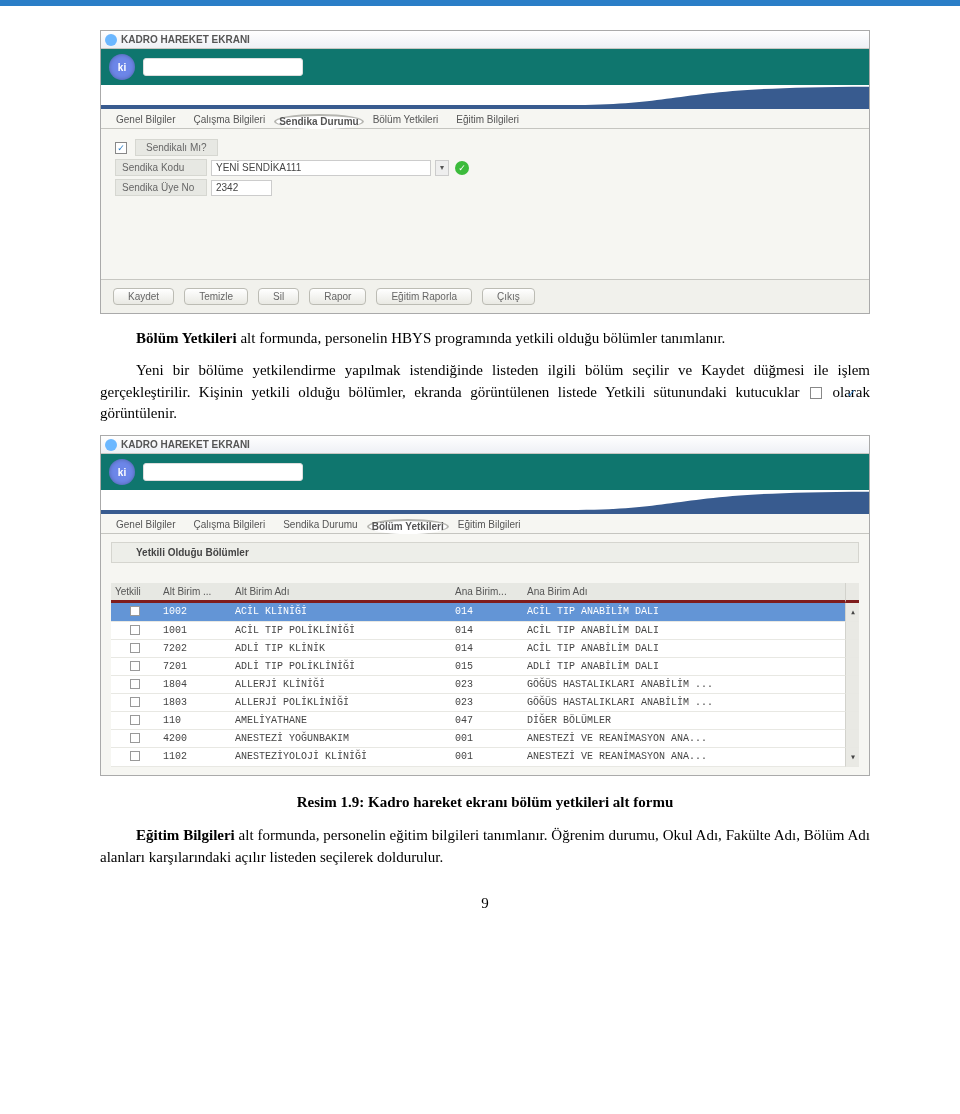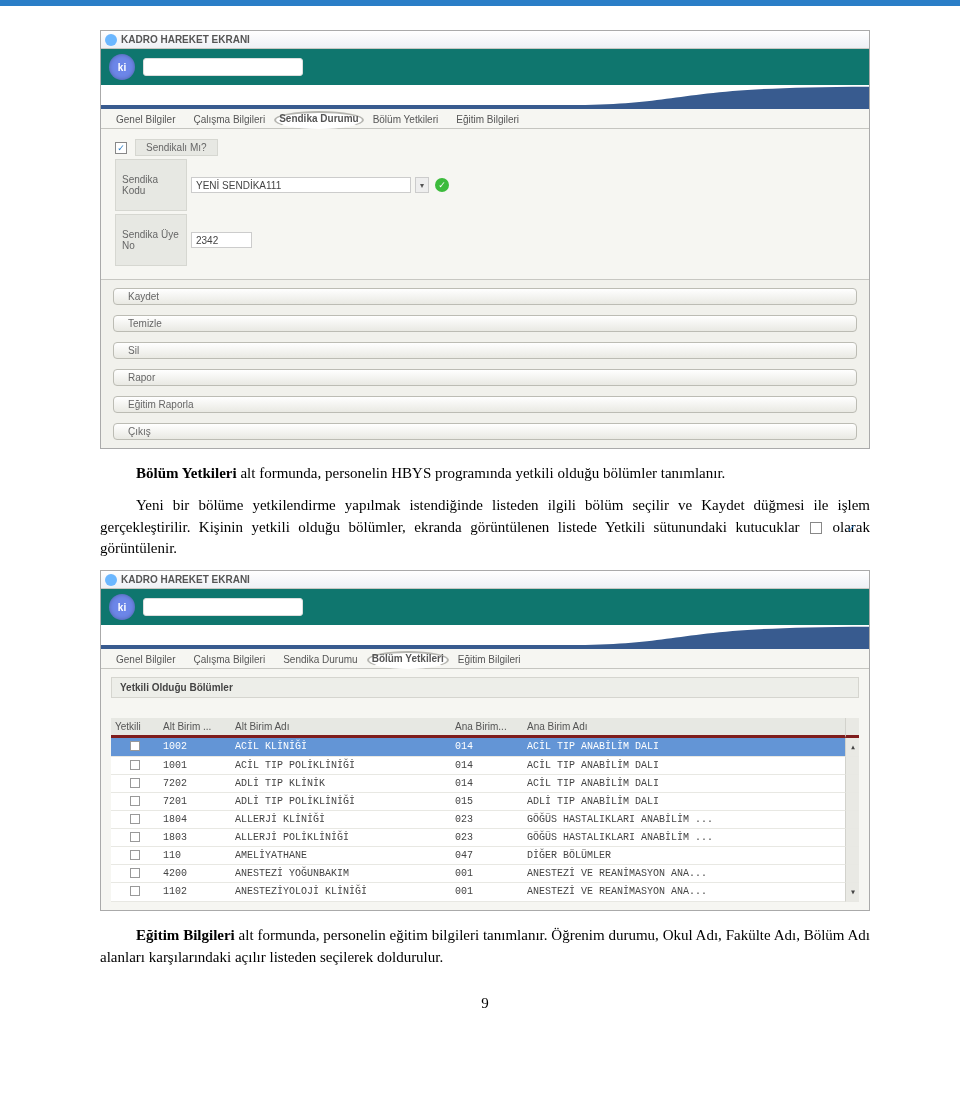--- a/index.html
+++ b/index.html
@@ -24,50 +24,50 @@
     background:#6bb7ff;margin-right:4px;display:inline-block;}
   .header-bar { height: 36px; padding: 4px 8px; display:flex; align-items:center; }
   .avatar-badge { width:26px;height:26px;border-radius:50%;
     background:#6c86e8; color:#fff; display:flex;align-items:center;
     justify-content:center;font-size:10px;font-weight:bold;
     box-shadow: inset 0 0 4px rgba(0,0,0,.3);}
   .header-pill { margin-left:8px; height:18px; flex:0 0 160px;
     background:#fff;border:1px solid #ddd; border-radius:3px;}
   .swoosh-wrap { position:relative; height: 24px; background:#fff; border-bottom:4px solid #385b8f; overflow:hidden;}
   .swoosh-wrap svg { position:absolute; right:0; top:0; height:100%; }
-  .tabs-row { display:flex; gap:0; padding:2px 6px 0 6px;
+  .tabs-row { display:flex; align-items:flex-end; gap:0; padding:2px 6px 0 6px;
     background:#f6f6f2; border-bottom:1px solid #c5c5c0;}
   .tab { padding: 2px 8px 3px 8px; font-size:10px; color:#555;
     border: 1px solid transparent; border-bottom:none; cursor:pointer;}
   .tab.active { background:#fff; border-color:#b5b5b0; border-bottom:1px solid #fff;
     margin-bottom:-1px; font-weight:bold;}
   .tab-content { background:#f6f6f2; padding: 10px 14px; min-height: 150px; }
   .form-row { display:flex; align-items:center; margin-bottom:3px; gap:4px;}
-  .lbl { background:#e7e8e3; border:1px solid #d6d7d1; padding:14px 6px;
-    font-size:10px; color:#666; width:72px;}
+  .lbl { background:#e7e8e3; border:1px solid #d6d7d1; padding:2px 6px;
+    font-size:10px; color:#666; width:92px;}
   .ck { width:12px;height:12px;border:1px solid #888;background:#fff;display:inline-flex;
     align-items:center;justify-content:center;font-size:9px;color:#2a7ec7;margin-right:4px;}
   .txt { background:#fff;border:1px solid #ccc;padding:1px 4px;font-size:10px;
     min-height:16px; display:flex;align-items:center;}
   .dd-arrow { width:14px;height:16px;border:1px solid #ccc;background:#eee;
     display:inline-flex;align-items:center;justify-content:center;font-size:8px;color:#555;}
   .ok-dot { width:14px;height:14px;border-radius:50%;background:#3cbb3c;color:#fff;
     font-size:9px;display:inline-flex;align-items:center;justify-content:center;margin-left:2px;}
   .button-row { display:flex; gap:10px; padding:8px 12px; background:#f1f1ec;
-    border-top:1px solid #c7c7c2; justify-content:flex-start;flex-direction:column; }
+    border-top:1px solid #c7c7c2; justify-content:flex-start; }
   .btn { padding:2px 14px; border:1px solid #bcbcb4; border-radius:4px;
     background:linear-gradient(#fff,#e9e9e3); font-size:10px; color:#666; cursor:pointer;}
   .caption { text-align:center; font-size:15px; color:#000; margin: 18px 0 14px 0; font-family: Georgia, serif;}
   .para { font-size:15px; text-align:justify; line-height:1.45; margin-bottom:10px; font-family: Georgia, serif; text-indent: 36px;}
   .inline-ck { display:inline-block; width:12px;height:12px;border:1px solid #888;
     vertical-align:middle; position:relative; margin:0 2px; background:#fff;}
   .inline-ck::after { content:"✓"; position:absolute; top:-2px; left:0; font-size:11px; color:#2a7ec7;}
   .circle-highlight { border:2px solid #000; border-radius:50%; padding:0 3px 1px 3px;}
   
-  .grid-title { font-weight:bold; font-size:10px; color:#444; padding:4px 8px;
+  .grid-title { font-weight:bold; font-size:10px; color:#444; padding:4px 24px;
     background:#edeee9;border:1px solid #d5d5cf; margin-bottom:4px;}
   .grid { display:grid; grid-template-columns: 48px 72px 220px 72px 1fr 14px;
     font-size:10px;}
   .gh { background:#e7e8e3; border-bottom:3px solid #7f1d1d; padding:3px 4px; color:#555;margin-top:16px;}
   .gc { background:#fff; border-bottom:1px solid #e8e8e3; padding:3px 4px; color:#444;font-family:Liberation Mono, monospace;}
   .gc.sel, .gc-sel { background:#6395d6; color:#fff;}
   .chkcell { display:flex; justify-content:center; }
   .chk { width:10px;height:10px;border:1px solid #999;background:#fff;}
   .sbar { background:#e9e9e4; border-left:1px solid #d2d2cc;}
   .page-num { text-align:center; font-size:15px; margin-top:26px;}
@@ -257,19 +257,20 @@
           </div>
           <div class="gc">1102</div>
           <div class="gc">ANESTEZİYOLOJİ KLİNİĞİ</div>
           <div class="gc">001</div>
           <div class="gc">ANESTEZİ VE REANİMASYON ANA...</div>
           <div class="gc sbar">▾</div>
         </div>
     </div>
   </div>
 
+  <div class="caption"><b>Resim 1.9: Kadro hareket ekranı bölüm yetkileri alt formu</b></div>
 
   <p class="para">
     <b>Eğitim Bilgileri</b> alt formunda, personelin eğitim bilgileri tanımlanır. Öğrenim durumu, Okul Adı, Fakülte Adı, Bölüm Adı alanları karşılarındaki açılır listeden seçilerek doldurulur.
   </p>
 
   <div class="page-num">9</div>
 </div>
 
 </body></html>

